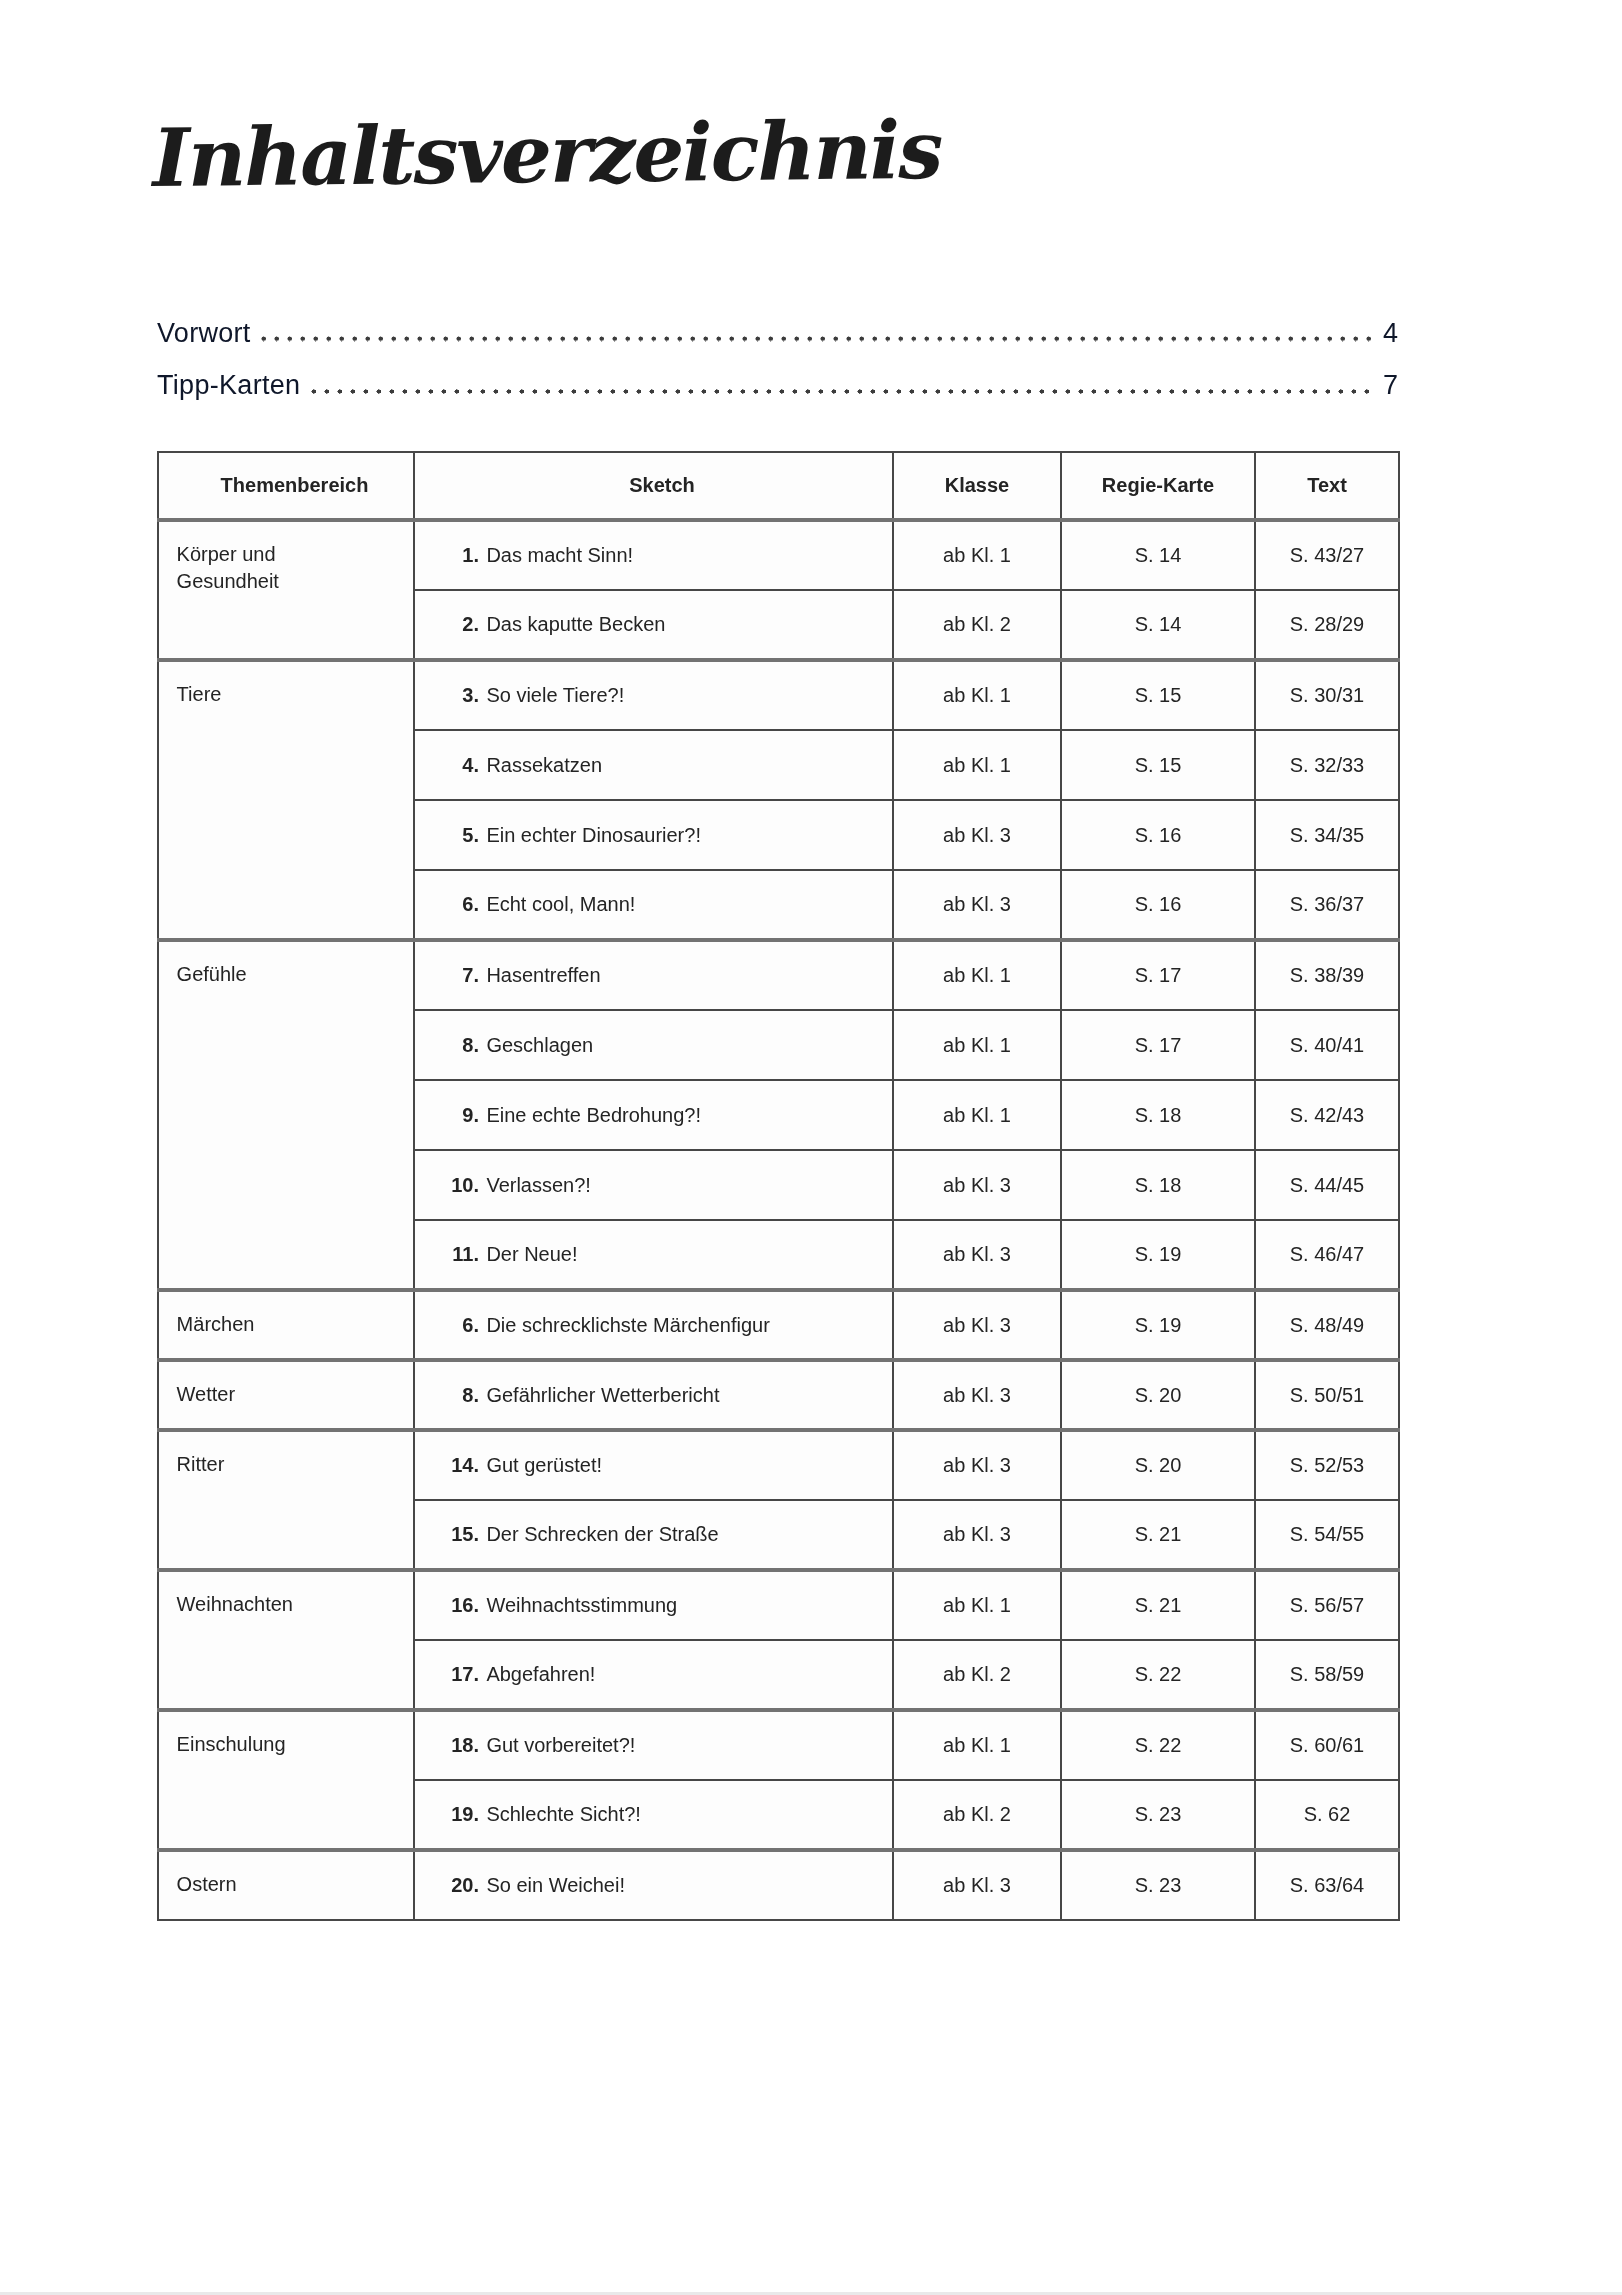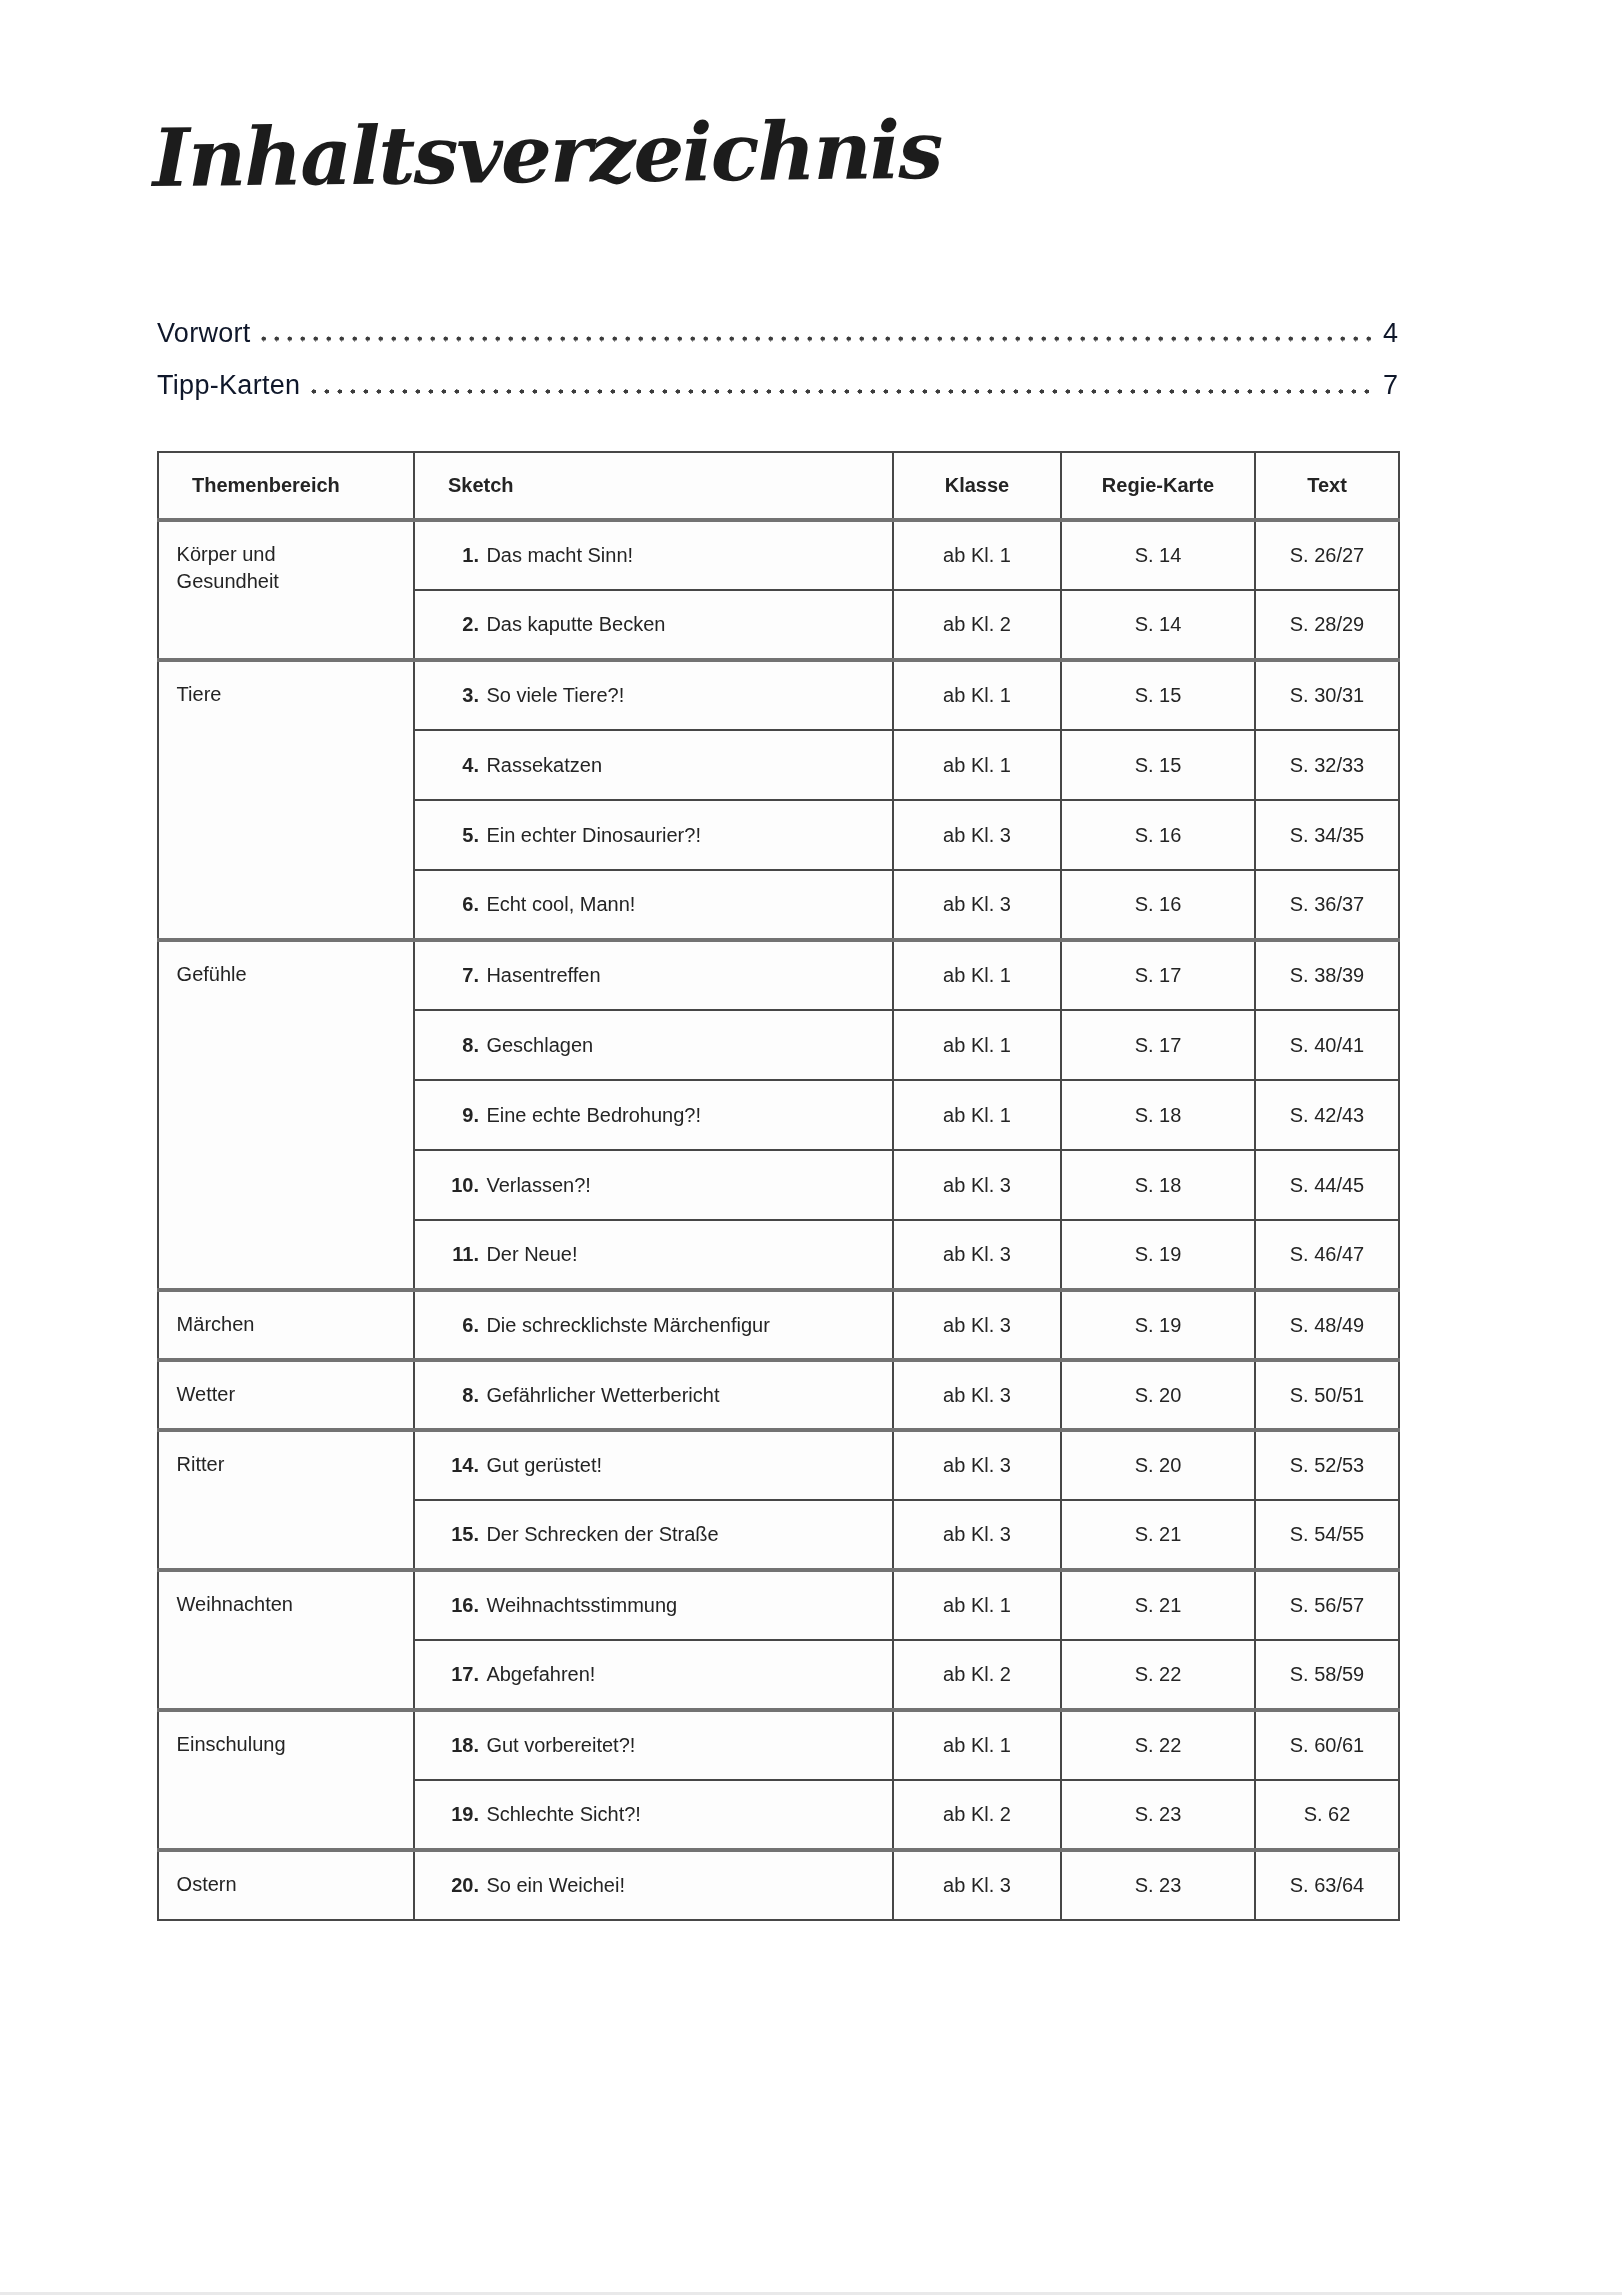--- a/index.html
+++ b/index.html
@@ -74,21 +74,21 @@
   table.contents { border: 2.7px solid #3e3e3e; }
   thead th {
     height: 68px;
     font-weight: bold;
     font-size: 21px;
     text-align: center;
     vertical-align: middle;
     border-bottom: 4px solid #4a4a4a;
     background: #fdfdfd;
   }
-  thead th.align-left { text-align: left; padding-left: 33px; }
+  thead th.align-left { text-align: center; padding-left: 18px; }
   tbody td { height: 70px; vertical-align: middle; background: #fdfdfd; }
   tbody tr.group-start td { border-top: 4px solid #737373; }
   td.theme-cell {
     vertical-align: top;
     padding: 19px 47px 0 17.6px;
     line-height: 27px;
     text-align: left;
   }
   td.sketch-cell { text-align: left; padding-left: 25px; white-space: nowrap; }
   .sketch-num {
@@ -143,21 +143,21 @@
           <th>Regie-Karte</th>
           <th>Text</th>
         </tr>
     </thead>
     <tbody>
         <tr class="group-start">
           <td class="theme-cell" rowspan="2">Körper und Gesundheit</td>
           <td class="sketch-cell"><span class="sketch-num">1.</span><span class="sketch-title">Das macht Sinn!</span></td>
           <td class="center-cell">ab Kl. 1</td>
           <td class="center-cell">S. 14</td>
-          <td class="center-cell">S. 26/27</td>
+          <td class="center-cell">S. 43/27</td>
         </tr>
         <tr>
           <td class="sketch-cell"><span class="sketch-num">2.</span><span class="sketch-title">Das kaputte Becken</span></td>
           <td class="center-cell">ab Kl. 2</td>
           <td class="center-cell">S. 14</td>
           <td class="center-cell">S. 28/29</td>
         </tr>
         <tr class="group-start">
           <td class="theme-cell" rowspan="4">Tiere</td>
           <td class="sketch-cell"><span class="sketch-num">3.</span><span class="sketch-title">So viele Tiere?!</span></td>

